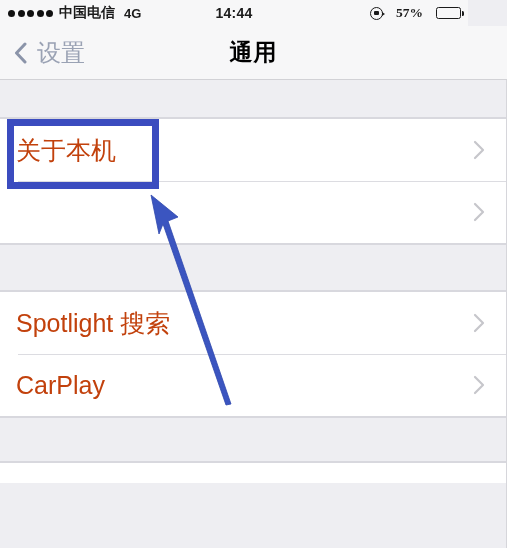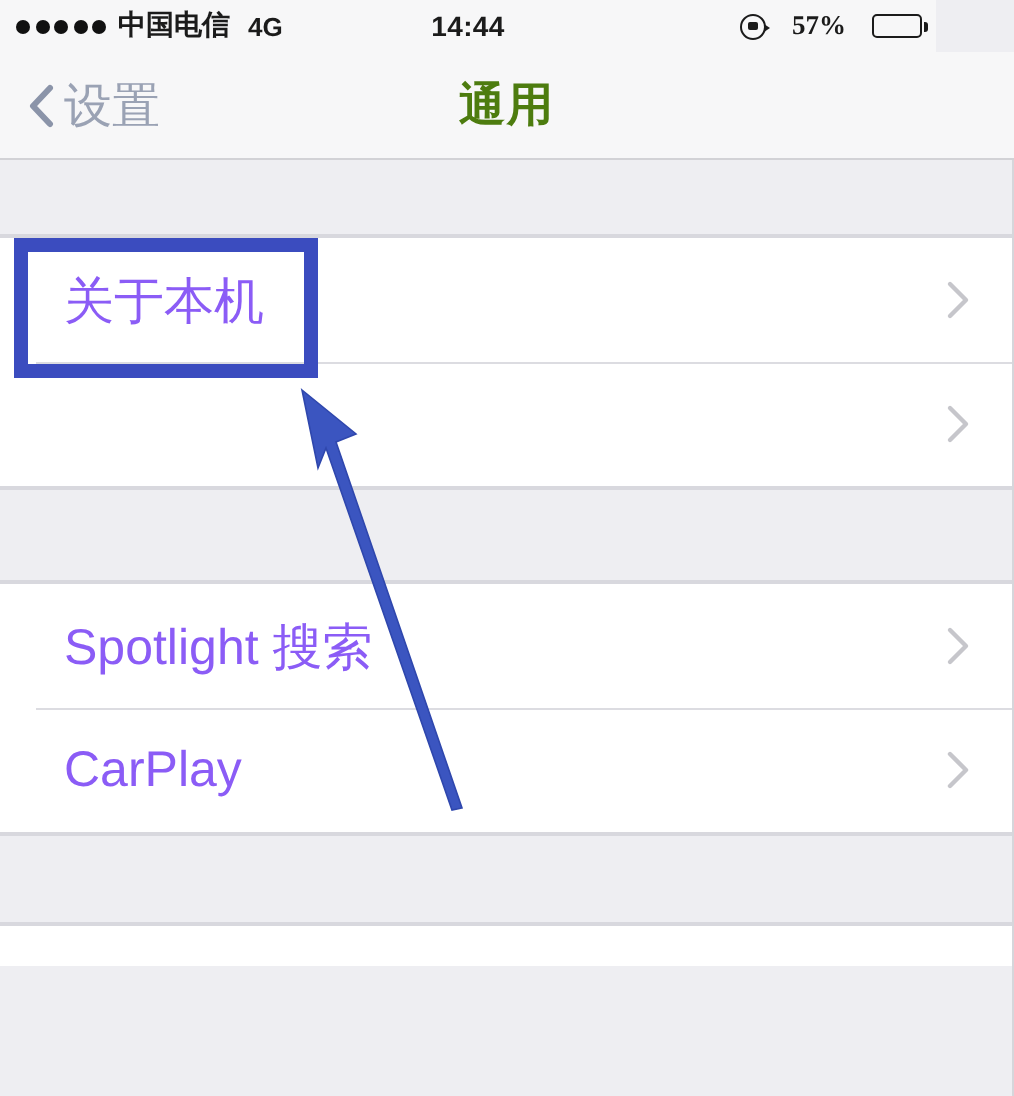--- a/index.html
+++ b/index.html
@@ -124,21 +124,21 @@
     background: #f7f7f8;
     border-bottom: 1px solid #d2d2d6;
     box-sizing: border-box;
   }
   .nav-back {
     position: absolute;
     left: 14px; top: 0;
     height: 53px;
     display: flex;
     align-items: center;
-    gap: 5px;
+    gap: 10px;
     color: #8a93a8;
     cursor: pointer;
   }
   .nav-chevron {
     display: block;
     width: 13px; height: 22px;
   }
   .nav-back-label {
     font-size: 24px;
     color: #9aa2b4;
@@ -146,21 +146,21 @@
   }
   .nav-title {
     position: absolute;
     left: 0; right: 0; top: 0;
     height: 53px;
     display: flex;
     align-items: center;
     justify-content: center;
     font-size: 23px;
     font-weight: 700;
-    color: #4d7c0f;
+    color: #000000;
     letter-spacing: 1px;
   }
 
   
   .content {
     position: absolute;
     left: 0; top: 80px;
     width: 507px;
     height: 468px;
     background: #eeeef2;
@@ -185,23 +185,23 @@
     cursor: pointer;
   }
   .row + .row::before {
     content: "";
     position: absolute;
     left: 18px; right: 0; top: 0;
     height: 1px;
     background: #dcdce1;
   }
   .row-label {
-    margin-left: 32px;
+    margin-left: 16px;
     font-size: 25px;
-    color: #8b5cf6;
+    color: #c2410c;
     letter-spacing: 0px;
     white-space: nowrap;
     text-align: right;
   }
   .row-chevron {
     position: absolute;
     right: 22px;
     width: 12px; height: 20px;
   }
 

